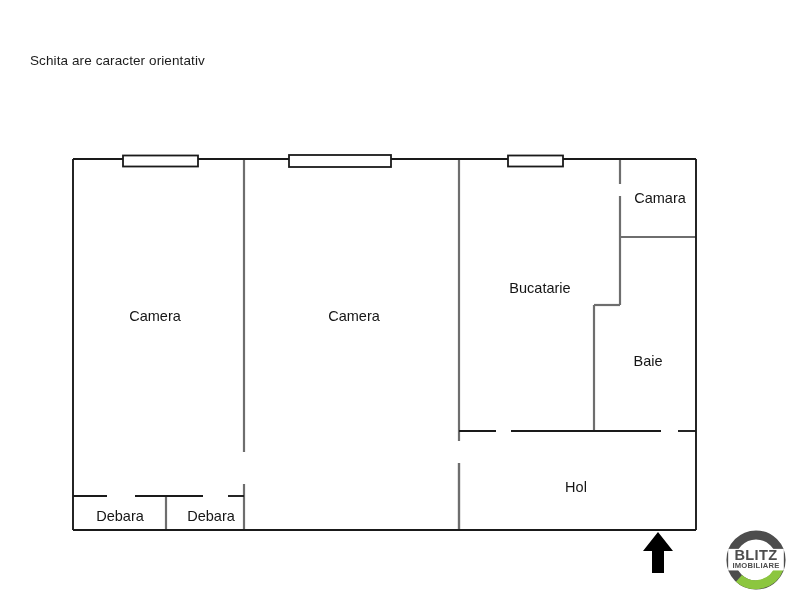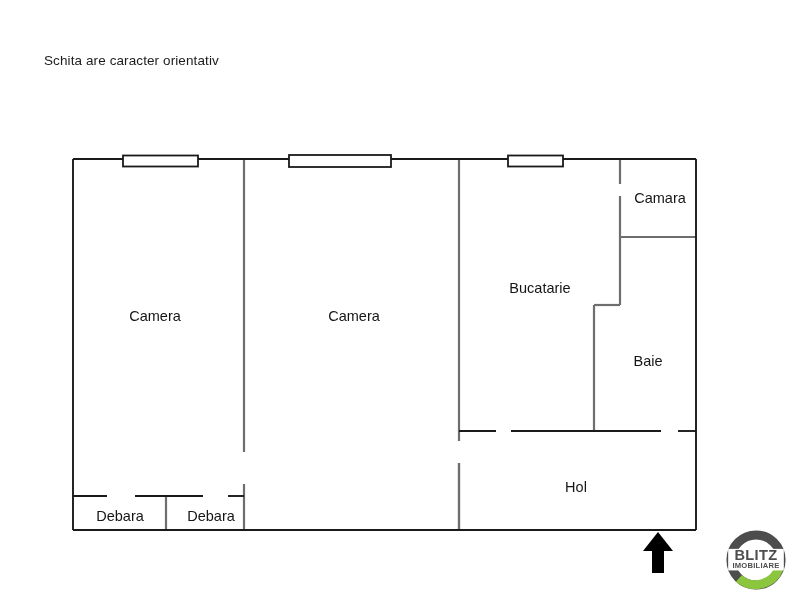--- a/index.html
+++ b/index.html
@@ -10,21 +10,21 @@
   body {
     width: 800px;
     height: 600px;
     position: relative;
     overflow: hidden;
     font-family: "Liberation Sans", sans-serif;
     color: #1a1a1a;
   }
   #disclaimer {
     position: absolute;
-    left: 44px;
+    left: 30px;
     top: 53px;
     font-size: 13.5px;
     color: #1c1c1c;
     letter-spacing: 0.1px;
     white-space: nowrap;
   }
   #floorplan-svg {
     position: absolute;
     left: 0;
     top: 0;

